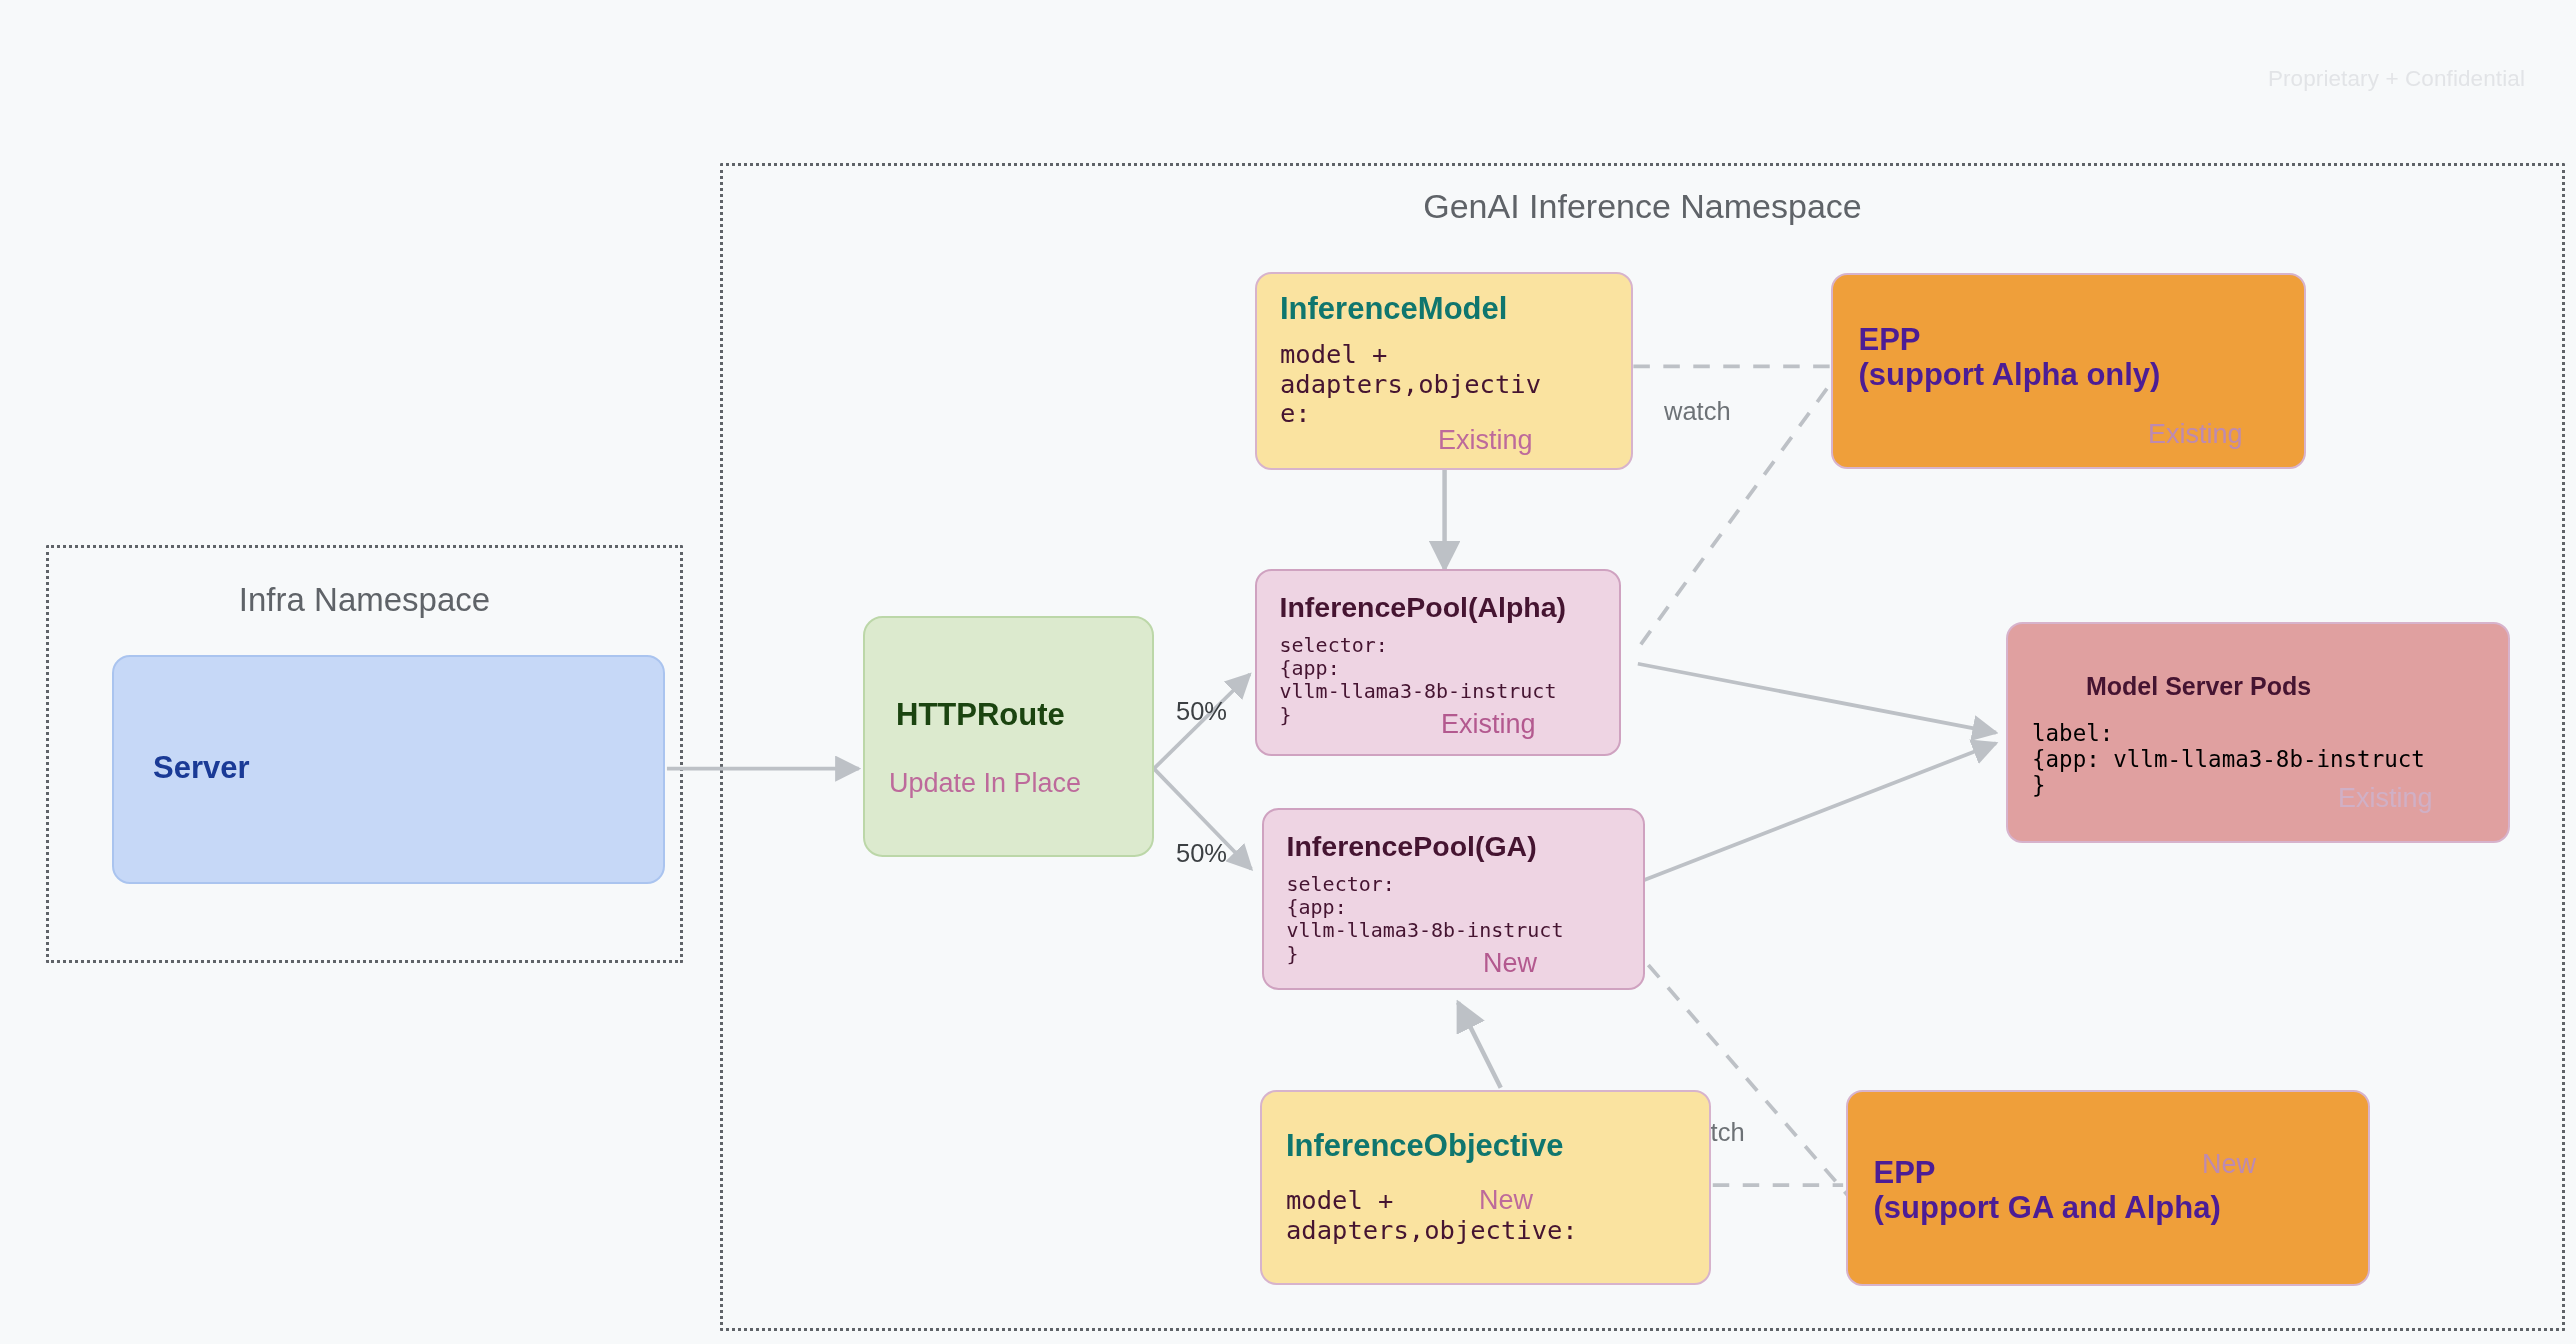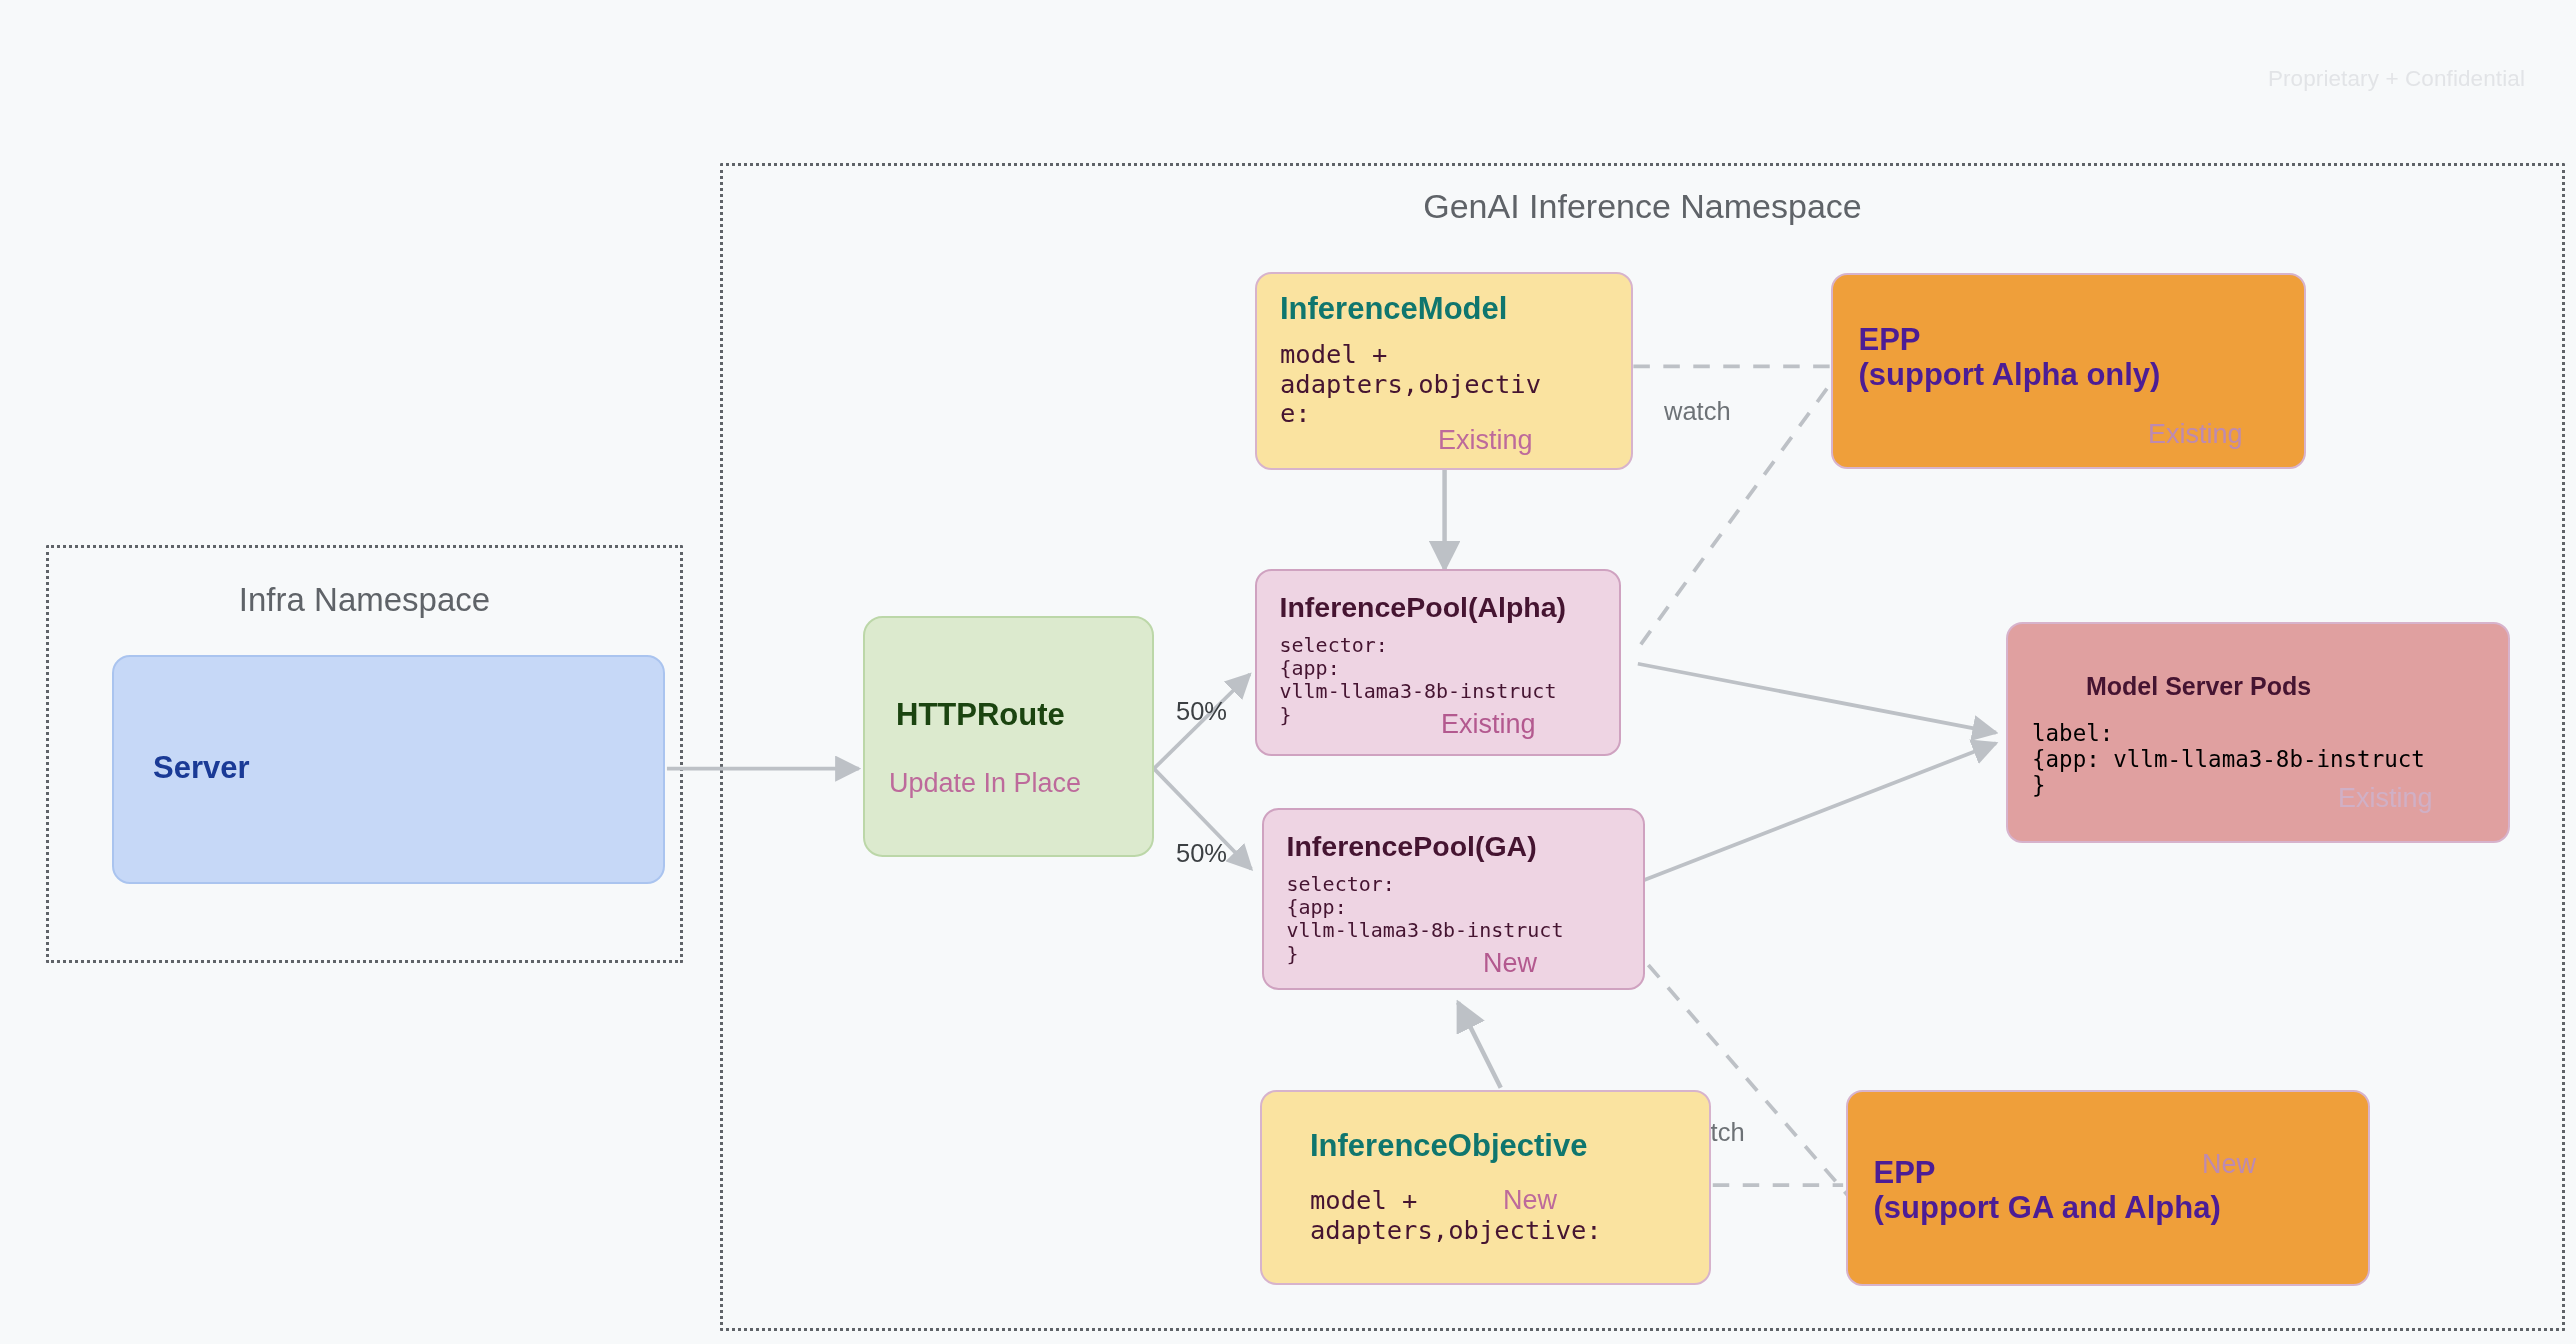--- a/index.html
+++ b/index.html
@@ -200,21 +200,21 @@
     <div class="inner">
       <div class="node-title abs" style="left:22.5px; top:21px; font-size:28.5px;">InferencePool(GA)</div>
       <div class="node-sub abs" style="left:22.5px; top:63px; font-size:20px;">selector:
 {app:
 vllm-llama3-8b-instruct
 }</div>
       <div class="badge" style="left:219px; top:138px; font-size:27px;">New</div>
     </div>
   </div>
 
-  <div class="abs node v-yellow" style="left:1260px; top:1090px; width:451px; height:195px;padding-left:24px;">
+  <div class="abs node v-yellow" style="left:1260px; top:1090px; width:451px; height:195px;">
     <div class="inner">
       <div class="node-title abs" style="left:24px; top:37px; font-size:31px;">InferenceObjective</div>
       <div class="node-sub abs" style="left:24px; top:94px; font-size:25.5px;">model +
 adapters,objective:</div>
       <div class="badge" style="left:217px; top:93px; font-size:27px;">New</div>
     </div>
   </div>
 
   <div class="abs node v-orange" style="left:1831px; top:273px; width:475px; height:196px;">
     <div class="inner">

